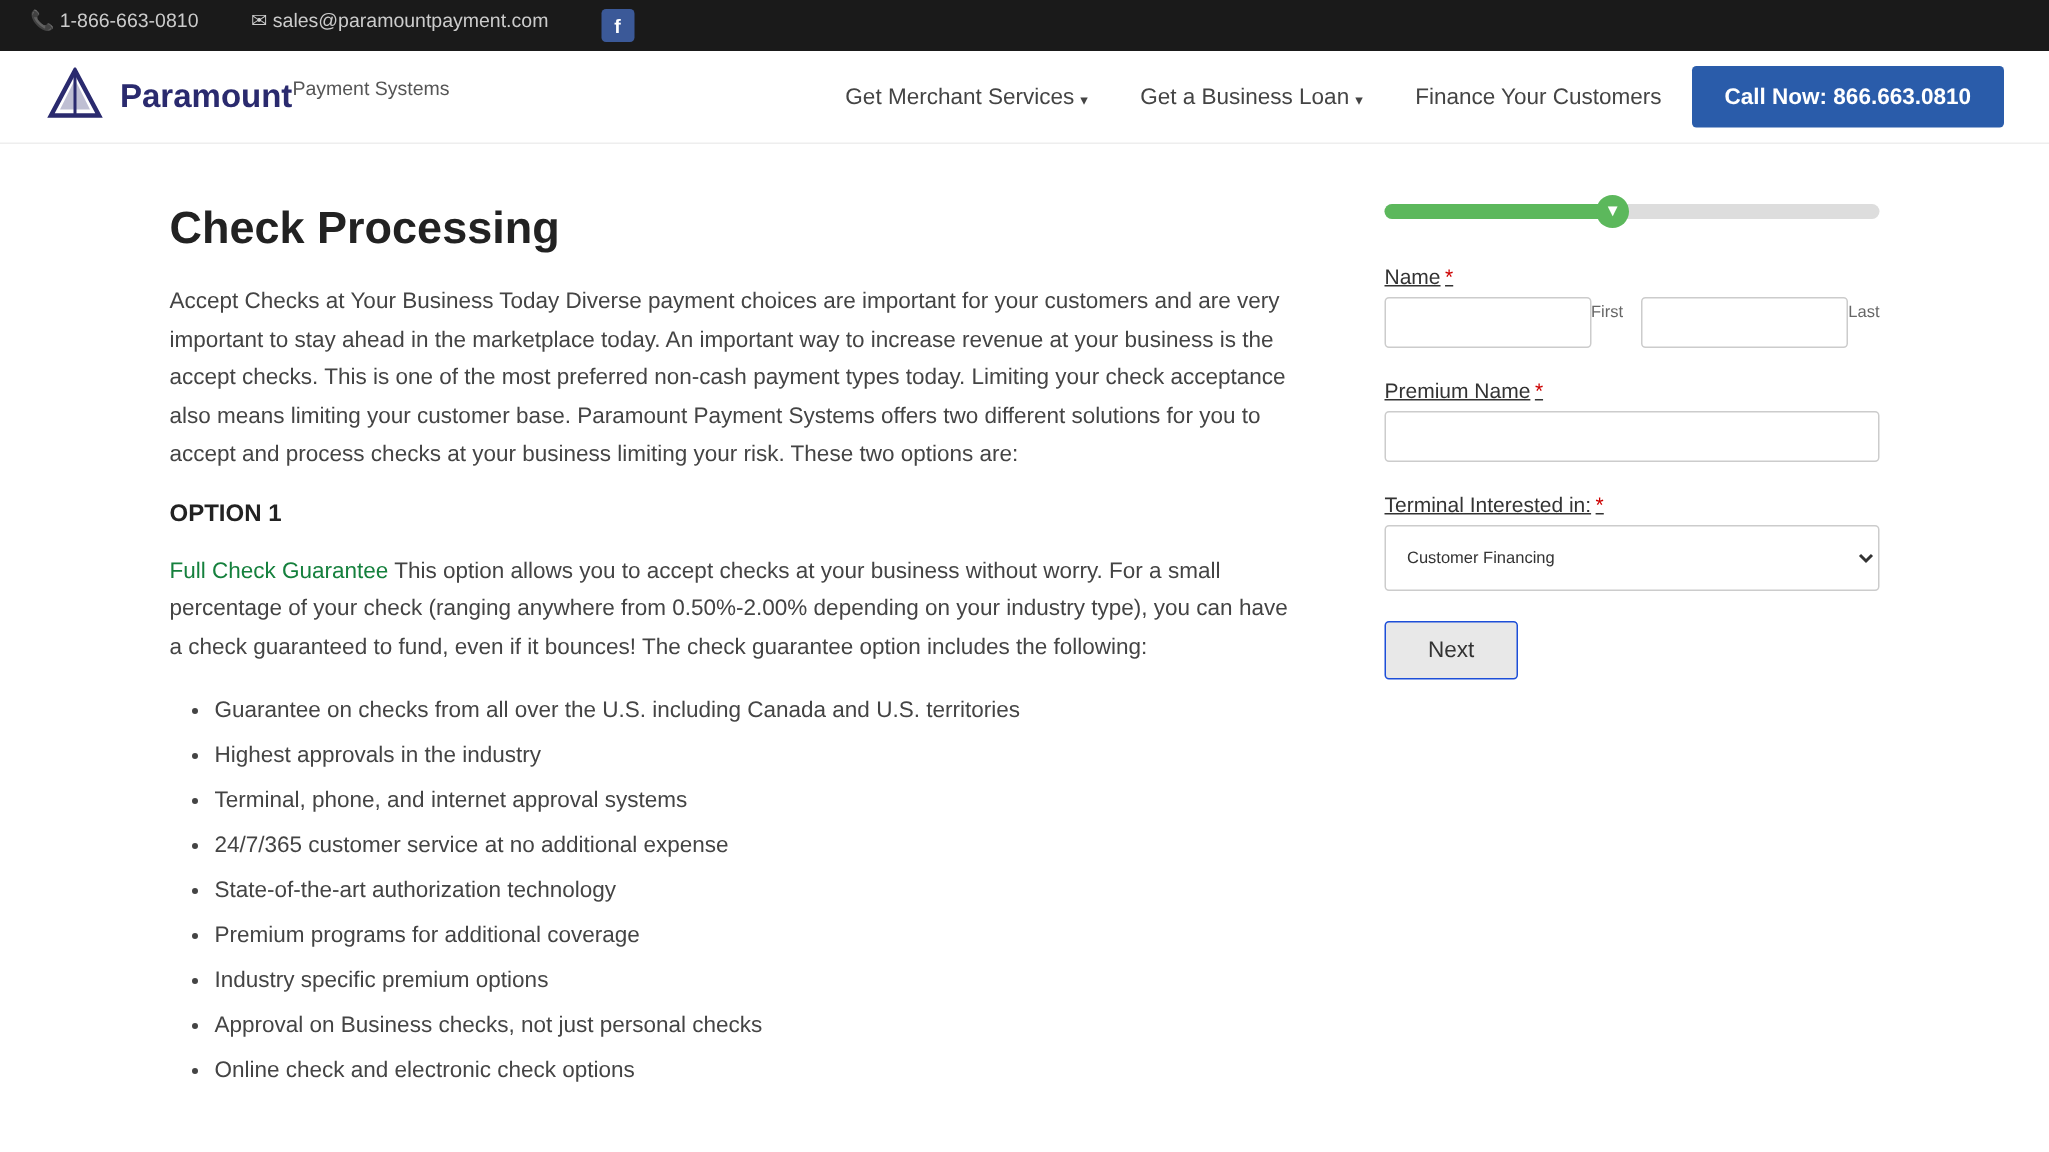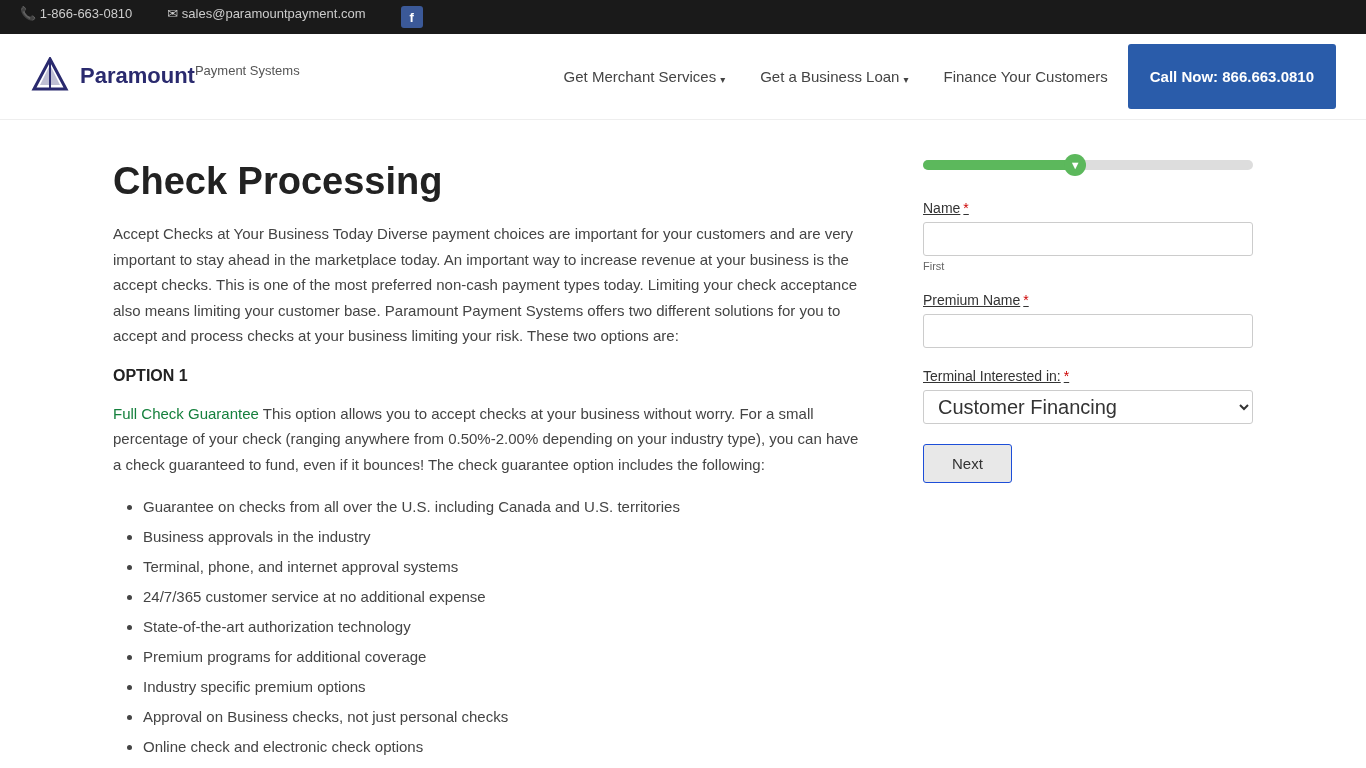--- a/index.html
+++ b/index.html
@@ -75,21 +75,21 @@
       cursor: pointer;
       display: flex;
       align-items: flex-end;
       gap: 4px;
       white-space: nowrap;
     }
     .nav-item .chevron { font-size: 10px; }
     .call-btn {
       background: #2a5caa;
       color: #fff;
-      padding: 24px 22px;
+      padding: 12px 22px;
       font-size: 15px;
       font-weight: bold;
       border: none;
       cursor: pointer;
       border-radius: 3px;
       white-space: nowrap;
     }
 
     
     .main {
@@ -99,21 +99,21 @@
       padding: 0 30px;
       gap: 60px;
     }
 
     
     .content {
       flex: 1;
       max-width: 750px;
     }
     .content h1 {
-      font-size: 38px;
+      font-size: 30px;
       font-weight: bold;
       color: #222;
       margin-bottom: 18px;
     }
     .content p {
       line-height: 1.7;
       color: #444;
       margin-bottom: 18px;
     }
     .content h3 {
@@ -189,42 +189,42 @@
       color: #c00;
       margin-left: 3px;
     }
     .name-row {
       display: flex;
       gap: 12px;
     }
     .name-col {
       flex: 1;
       display: flex;
-      flex-direction: column;
+      flex-direction: row;
     }
     .name-col label {
       font-size: 11px;
       color: #666;
       margin-top: 4px;
     }
     .form-input {
       width: 100%;
       padding: 8px 10px;
       border: 1px solid #ccc;
       border-radius: 3px;
       font-size: 14px;
       color: #333;
       background: #fff;
     }
     .form-select {
       width: 100%;
-      padding: 4px 10px;
+      padding: 14px 10px;
       border: 1px solid #ccc;
       border-radius: 3px;
-      font-size: 20px;
+      font-size: 11px;
       color: #333;
       background: #fff;
       appearance: auto;
     }
 
     .next-btn {
       background: #e8e8e8;
       color: #333;
       border: 1px solid #1d4ed8;
       padding: 10px 28px;
@@ -274,21 +274,21 @@
 
   <div class="content">
     <h1>Check Processing</h1>
     <p>Accept Checks at Your Business Today Diverse payment choices are important for your customers and are very important to stay ahead in the marketplace today. An important way to increase revenue at your business is the accept checks. This is one of the most preferred non-cash payment types today. Limiting your check acceptance also means limiting your customer base. Paramount Payment Systems offers two different solutions for you to accept and process checks at your business limiting your risk. These two options are:</p>
     <h3>OPTION 1</h3>
     <p>
       <span class="bold-inline">Full Check Guarantee</span><span> This option allows you to accept checks at your business without worry. For a small percentage of your check (ranging anywhere from 0.50%-2.00% depending on your industry type), you can have a check guaranteed to fund, even if it bounces! The check guarantee option includes the following:</span>
     </p>
     <ul>
       <li>Guarantee on checks from all over the U.S. including Canada and U.S. territories</li>
-      <li>Business approvals in the industry</li>
+      <li>Highest approvals in the industry</li>
       <li>Terminal, phone, and internet approval systems</li>
       <li>24/7/365 customer service at no additional expense</li>
       <li>State-of-the-art authorization technology</li>
       <li>Premium programs for additional coverage</li>
       <li>Industry specific premium options</li>
       <li>Approval on Business checks, not just personal checks</li>
       <li>Online check and electronic check options</li>
     </ul>
   </div>
 
@@ -305,20 +305,24 @@
 
     
     <div class="form-group">
       <label class="form-label">
         <span>Name</span><span class="required">*</span>
       </label>
       <div class="name-row">
         <div class="name-col">
           <input type="text" class="form-input" value="" style="">
           <label>First</label>
+        </div>
+        <div class="name-col">
+          <input type="text" class="form-input" value="" style="">
+          <label>Last</label>
         </div>
       </div>
     </div>
 
     
     <div class="form-group">
       <label class="form-label">
         <span>Premium Name</span><span class="required">*</span>
       </label>
       <input type="text" class="form-input" value="" style="">

